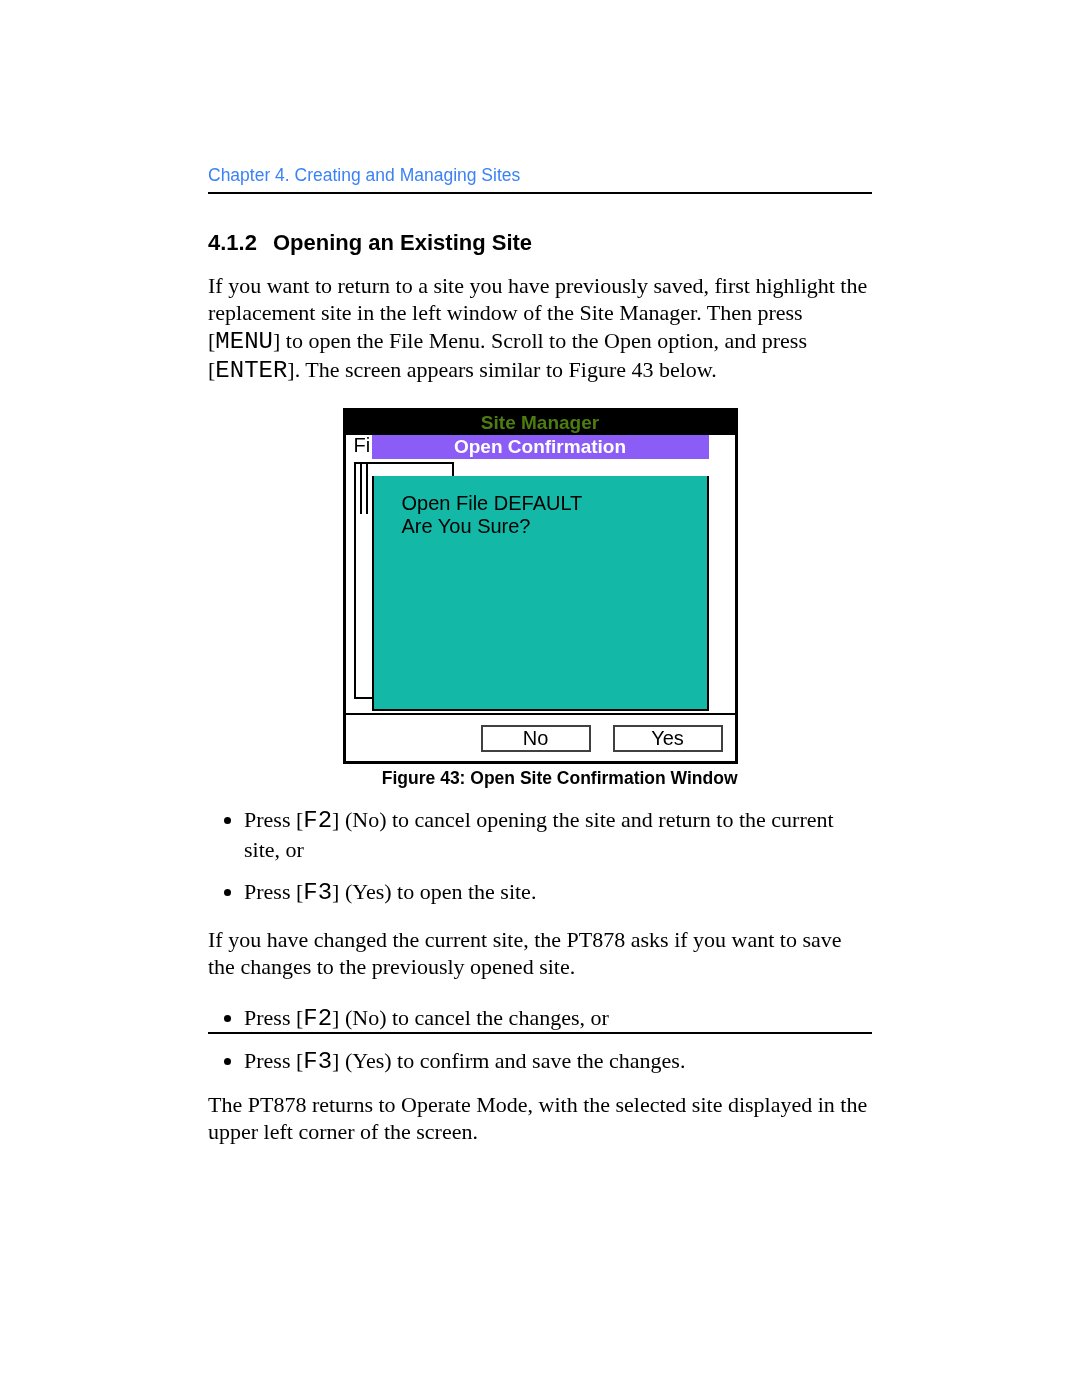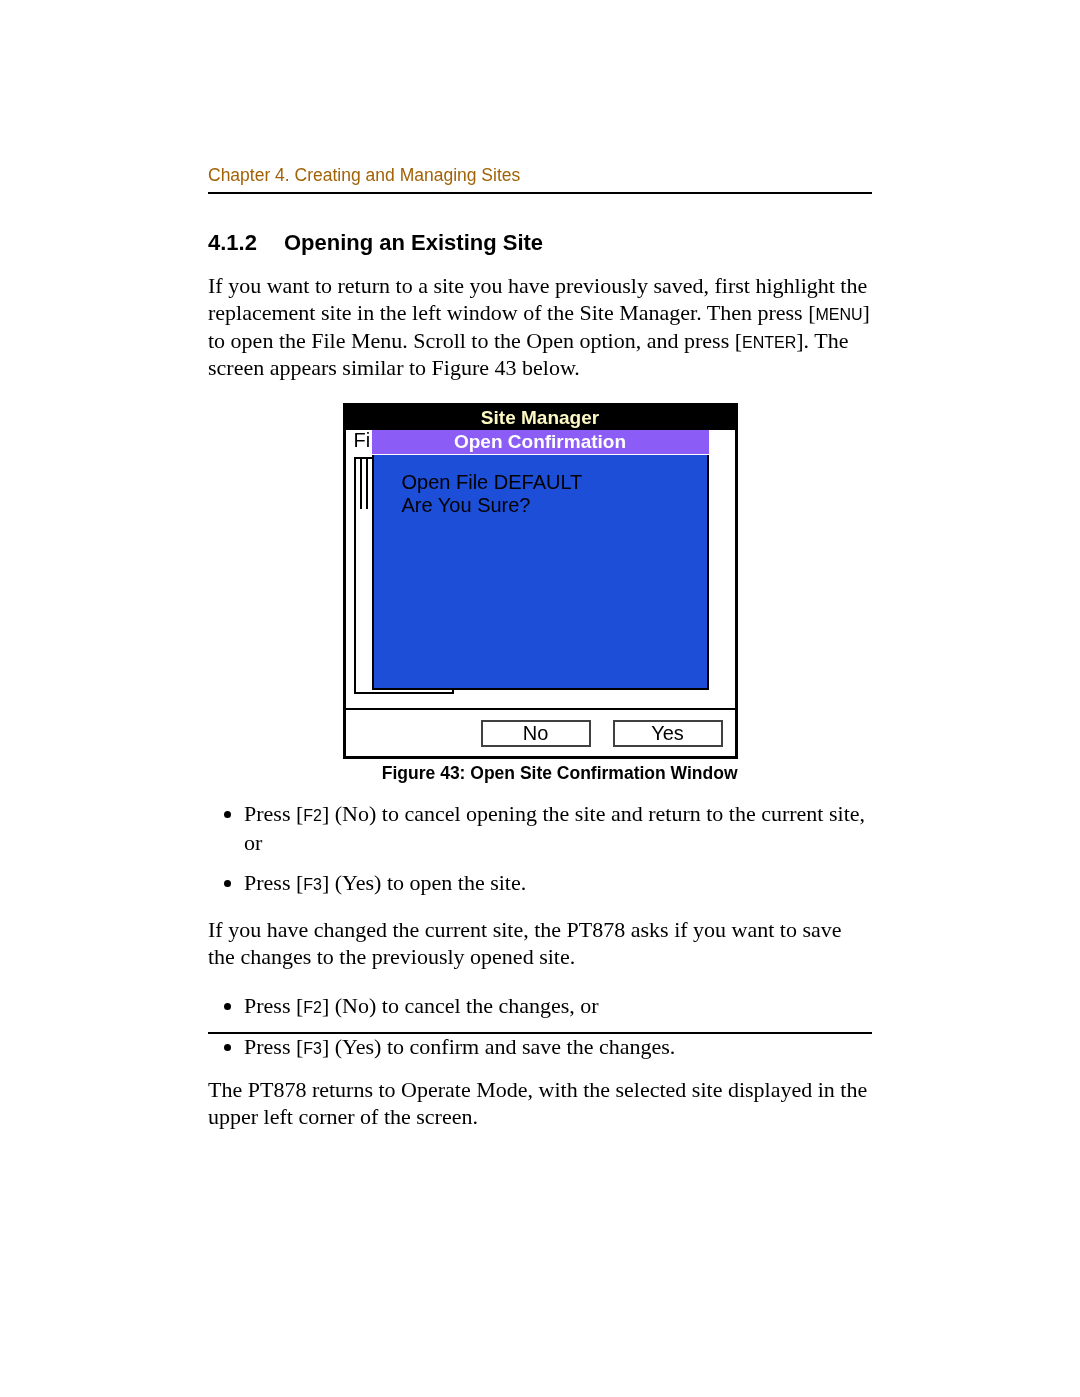--- a/index.html
+++ b/index.html
@@ -11,44 +11,44 @@
   .page {
     width: 1080px;
     height: 1397px;
     position: relative;
     box-sizing: border-box;
     padding: 165px 208px 0 208px;
   }
   .header-line {
     font-family: Arial, Helvetica, sans-serif;
     font-size: 17.5px;
-    color: #a16207;
+    color: #3b82f6;
     margin-bottom: 6px;
   }
   .rule {
     border: none;
     border-top: 2.2px solid #000;
     margin: 0 0 36px 0;
   }
   .section-heading {
     font-family: Arial, Helvetica, sans-serif;
     font-weight: bold;
     font-size: 22px;
     margin: 0 0 16px 0;
   }
-  .section-number { margin-right: 27px; text-align: right; }
+  .section-number { margin-right: 16px; text-align: right; }
   .body-p {
     font-family: "Times New Roman", Times, serif;
     font-size: 22px;
     line-height: 1.24;
     margin: 0 0 22px 0;
   }
   .keycap {
-    font-family: Liberation Sans, sans-serif;
-    font-size: 16px;
+    font-family: Liberation Mono, monospace;
+    font-size: 24px;
   }
   ul.body-list {
     margin: 0 0 18px 0;
     padding-left: 36px;
     font-size: 22px;
     line-height: 1.3;
   }
   ul.body-list li { margin-bottom: 12px; padding-left: 0; }
   ul.body-list.last { margin-bottom: 14px; }
 
@@ -62,21 +62,21 @@
     height: 356px;
     border: 3px solid #000;
     box-sizing: border-box;
     background: #fff;
     position: relative;
     font-family: Arial, Helvetica, sans-serif;
   }
   .device .titlebar {
     height: 24px;
     background: #000;
-    color: #fef9c3;
+    color: #4d7c0f;
     font-weight: bold;
     font-size: 19px;
     text-align: center;
     line-height: 24px;
   }
   .device .menurow {
     position: relative;
     height: 24px;
     font-size: 20px;
   }
@@ -108,25 +108,25 @@
   .device .left-window .inner-scroll {
     position: absolute;
     left: 4px; top: 0;
     width: 8px; height: 50px;
     border-left: 2px solid #000;
     border-right: 2px solid #000;
     box-sizing: border-box;
   }
   .device .dialog-body {
     position: absolute;
-    left: 26px; right: 26px; top: 49px;
+    left: 26px; right: 26px; top: 65px;
     height: 235px;
     border: 2px solid #000;
     border-top: none;
-    background: #1d4ed8;
+    background: #14b8a6;
     box-sizing: border-box;
     padding: 16px 10px 10px 28px;
     font-size: 20px;
     line-height: 1.15;
   }
   .device .btnrow {
     position: absolute;
     left: 0; right: 0; bottom: 0;
     height: 48px;
     border-top: 2px solid #000;

